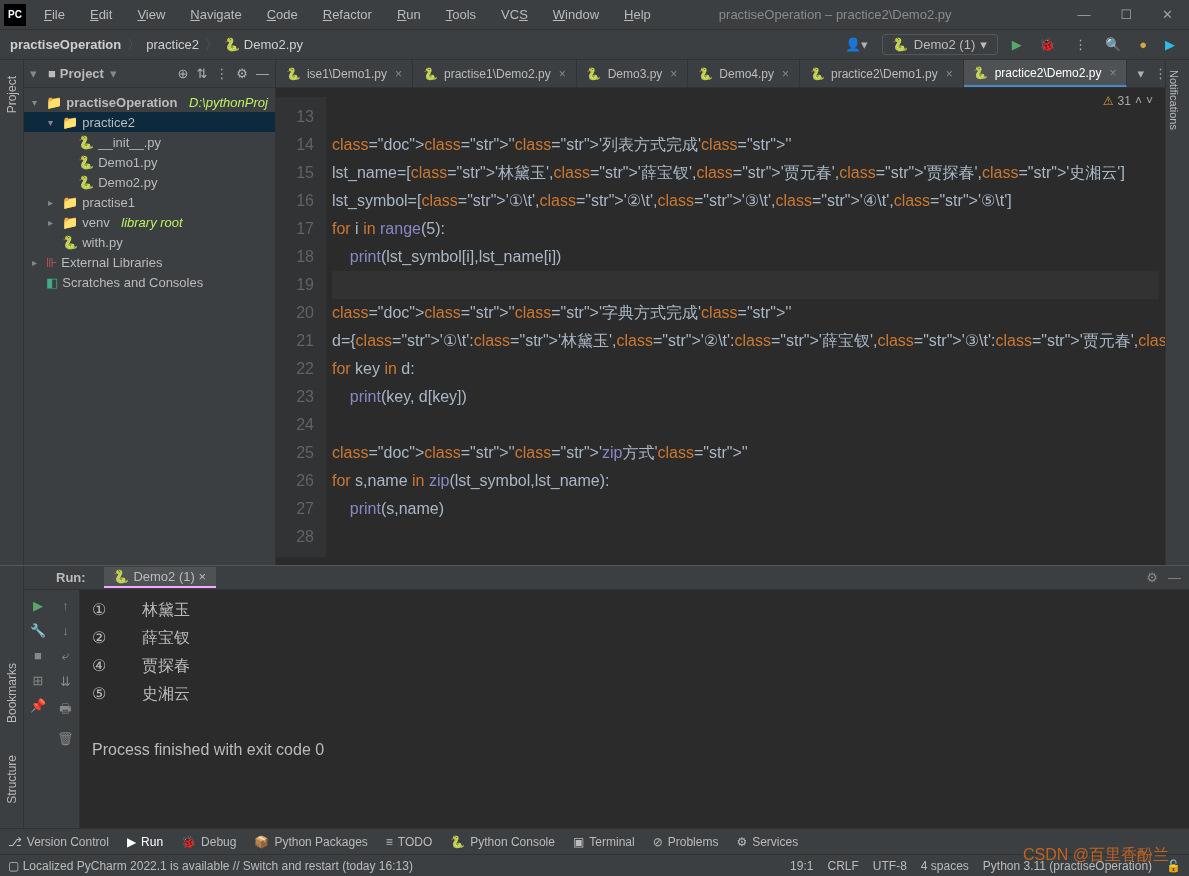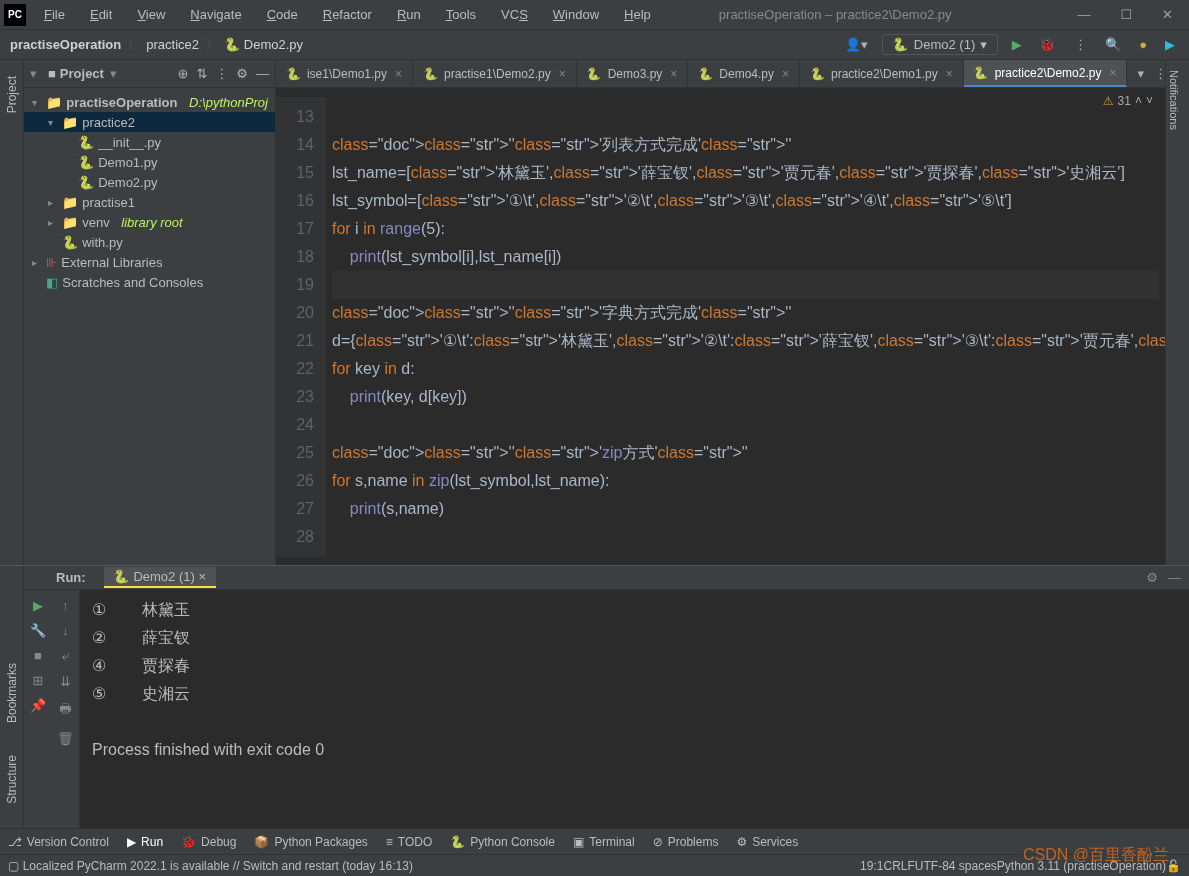--- a/index.html
+++ b/index.html
@@ -48,32 +48,32 @@
 .code-body { flex:1; padding:6px 6px; line-height:28px; overflow:hidden; white-space:pre; color:#a9b7c6; }
 .code-body .kw { color:#cc7832; }
 .code-body .fn { color:#8888c6; }
 .code-line.hl { background:#323232; }
 .problems-chip { position:absolute; top:6px; right:12px; display:flex; align-items:center; gap:4px; color:#a9a9a9; font-size:12px; }
 .problems-chip .warn { color:#d6a841; }
 .run-panel { height:263px; background:#2b2b2b; border-top:1px solid #555; display:flex; }
 .run-header { position:absolute; height:24px; background:#3c3f41; display:flex; align-items:center; padding:0 8px; gap:10px; border-bottom:1px solid #323232; width:100%; }
 .run-wrap { position:relative; flex:1; display:flex; flex-direction:column; }
 .run-title { display:flex; align-items:flex-end; gap:6px;padding-left:24px; }
-.run-tab { background:#4e5254; padding:2px 10px; margin-left:8px; border-bottom:2px solid #fde047; }
+.run-tab { background:#4e5254; padding:2px 10px; margin-left:8px; border-bottom:2px solid #f0abfc; }
 .run-tools { margin-left:auto; display:flex; gap:10px; color:#888; }
 .run-content { display:flex; flex:1; margin-top:24px; }
 .run-leftbuttons { width:28px; background:#3c3f41; display:flex; flex-direction:column; align-items:center; gap:10px; padding:8px 0; color:#888; }
 .run-secondbuttons { width:28px; background:#3c3f41; display:flex; flex-direction:column; align-items:center; gap:10px; padding:8px 0; color:#888; border-right:1px solid #323232; }
 .console { flex:1; font-family:Consolas,monospace; font-size:16px; padding:6px 12px; line-height:28px; color:#bbbbbb; }
 .console .sym { display:inline-block; width:50px; }
 .bottom-tabs { height:26px; background:#3c3f41; border-top:1px solid #323232; display:flex; align-items:center; padding:0 8px; gap:18px; font-size:12px; }
 .btab { display:flex; align-items:center; gap:5px; cursor:pointer; color:#bbb; }
 .btab.active { color:#fff; }
 .statusbar { height:22px; background:#3c3f41; border-top:1px solid #323232; display:flex; align-items:center; padding:0 8px; font-size:12px; color:#bbb; }
-.statusbar .right { margin-left:auto; display:flex; }
+.statusbar .right { margin-left:auto; display:flex; gap:14px; }
 .right-strip { width:24px; background:#3c3f41; border-left:1px solid #323232; }
 .right-vtab { writing-mode:vertical-rl; padding:10px 2px; font-size:11px; color:#bbb; }
 .left-bottom-strip { width:24px; background:#3c3f41; border-right:1px solid #323232; display:flex; flex-direction:column-reverse; align-items:center; padding-bottom:8px; }
 .green { color:#59a869; }
 .bug { color:#59a869; }
 .watermark { position:absolute; right:20px; bottom:10px; color:#f97316; font-size:16px; opacity:.7; pointer-events:none; }
 </style>
 </head>
 <body>
 

